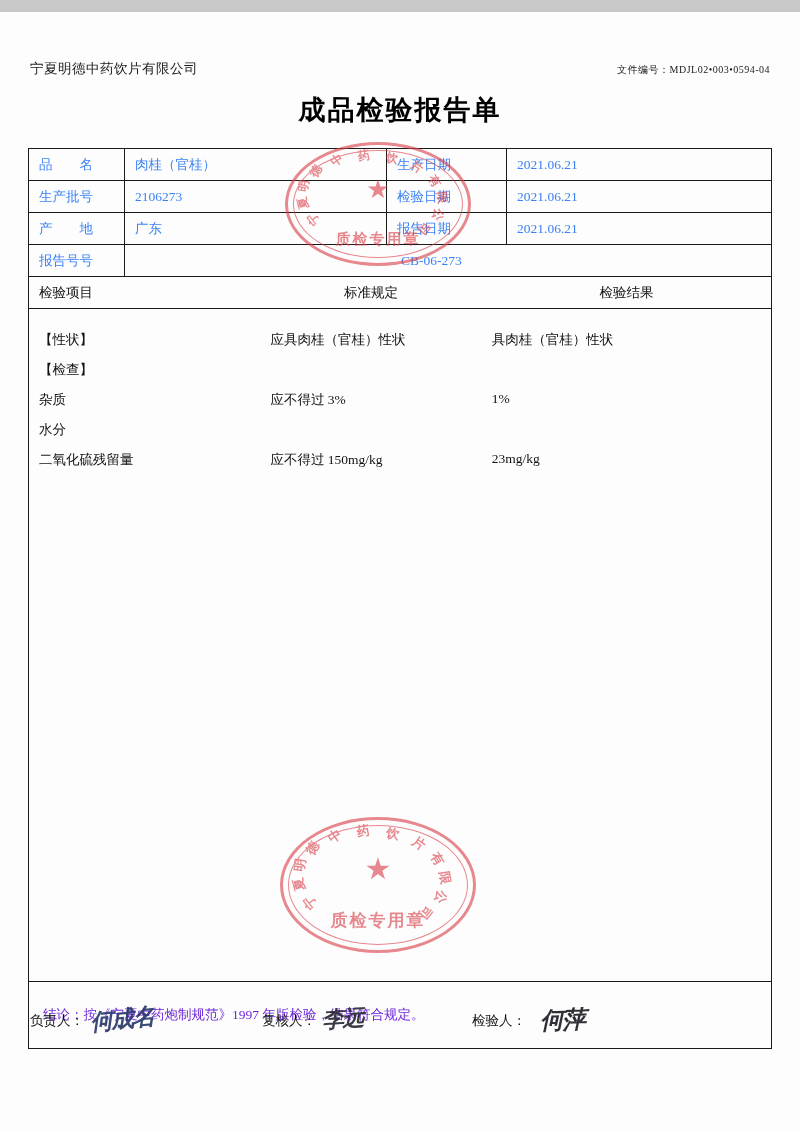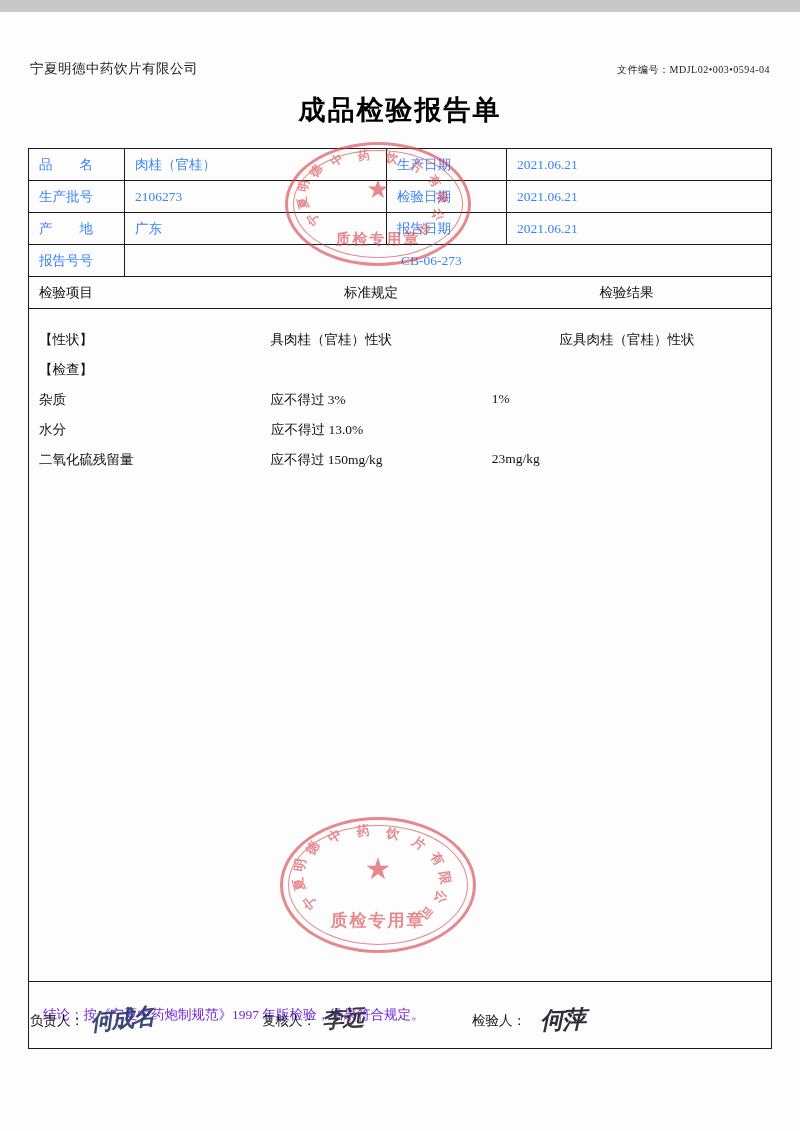--- a/index.html
+++ b/index.html
@@ -298,39 +298,38 @@
         <div class="c ch2">标准规定</div>
         <div class="c ch3">检验结果</div>
       </div>
 
       <div class="body-area">
         <div class="body-rows">
           <div class="spacer-sm"></div>
 
           <div class="brow">
             <div class="c bc1">【性状】</div>
+            <div class="c bc2">应具肉桂（官桂）性状</div>
             <div class="c bc3">具肉桂（官桂）性状</div>
-            <div class="c bc2">应具肉桂（官桂）性状</div>
           </div>
 
           <div class="brow">
             <div class="c bc1">【检查】</div>
             <div class="c bc2"></div>
             <div class="c bc3"></div>
           </div>
 
           <div class="brow">
             <div class="c bc1">杂质</div>
             <div class="c bc2">应不得过 3%</div>
             <div class="c bc3">1%</div>
           </div>
 
           <div class="brow">
             <div class="c bc1">水分</div>
-            <div class="c bc2">应不得过 13.0%</div>
           </div>
 
           <div class="brow">
             <div class="c bc1">二氧化硫残留量</div>
             <div class="c bc2">应不得过 150mg/kg</div>
             <div class="c bc3">23mg/kg</div>
           </div>
         </div>
       </div>
 

